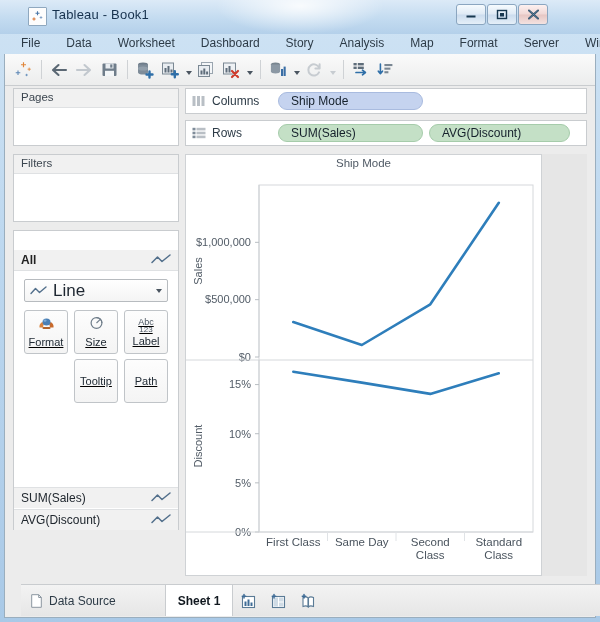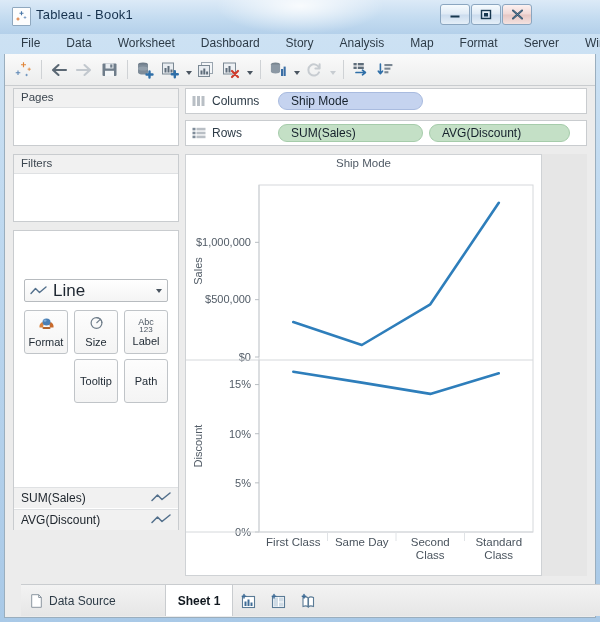--- a/index.html
+++ b/index.html
@@ -16,21 +16,21 @@
     box-sizing:border-box;
   }
   #frame-glow{
     position:absolute;left:0;top:0;width:600px;height:34px;
     background:
       radial-gradient(120px 40px at 300px 6px, rgba(255,255,255,.85), rgba(255,255,255,0) 70%),
       linear-gradient(180deg,#dceaf7 0%,#c3dbf0 55%,#b4d0ea 100%);
   }
   
   #titlebar{
-    position:absolute;left:0;top:0;width:540px;height:32px;
+    position:absolute;left:16px;top:0;width:540px;height:32px;
   }
   #title-ico{
     position:absolute;left:12px;top:7px;width:17px;height:17px;
     background:#fdfdfd;border:1px solid #8fa8bf;border-radius:1px;
     display:flex;align-items:center;justify-content:center;
   }
   #title-text{
     position:absolute;left:36px;top:7px;
     font-size:13px;color:#16314d;letter-spacing:.2px;white-space:nowrap;
   }
@@ -112,21 +112,21 @@
     background:linear-gradient(180deg,#fff 0%,#f4f4f4 100%);
     border:1px solid #b7bbbf;border-radius:2px;box-sizing:border-box;
     display:flex;align-items:center;padding:0 5px;gap:6px;cursor:pointer;
   }
   #mark-type-label{font-size:17px;color:#1d2630;flex:1;}
   .markbtn{
     position:absolute;width:44px;height:44px;
     background:linear-gradient(180deg,#fdfdfd 0%,#f4f4f4 100%);
     border:1px solid #c0c4c8;border-radius:3px;box-sizing:border-box;
     display:flex;flex-direction:column;align-items:center;justify-content:center;
-    cursor:pointer;gap:1px;
+    cursor:pointer;gap:1px;text-decoration:underline;
   }
   .markbtn-label{font-size:11px;color:#222c36;line-height:12px;}
   .mb-r1{top:79px;} .mb-r2{top:128px;}
   .mb-c1{left:10px;} .mb-c2{left:60px;} .mb-c3{left:110px;}
   .pillrow{
     position:absolute;left:0;width:164px;height:21px;
     background:#f1f1f1;border-top:1px solid #dfe1e3;box-sizing:border-box;
     display:flex;align-items:center;justify-content:space-between;padding:0 7px;
   }
   #pillrow-sales{top:256px;} #pillrow-discount{top:278px;}
@@ -364,20 +364,28 @@
       <div class="card" id="card-pages">
         <div class="card-title">Pages</div>
       </div>
 
       <div class="card" id="card-filters">
         <div class="card-title">Filters</div>
       </div>
 
       <div class="card" id="card-marks">
 
+        <div id="marks-all">
+          <span id="marks-all-label">All</span>
+          <span>
+            <svg width="20" height="11" viewBox="0 0 20 11">
+              <path d="M1 8.5 L6.5 3 L11 7.5 L19 1" stroke="#53708c" stroke-width="1.5" fill="none" stroke-linecap="round" stroke-linejoin="round"></path>
+            </svg>
+          </span>
+        </div>
 
         <div id="mark-type">
           <span>
             <svg width="17" height="10" viewBox="0 0 17 10">
               <path d="M1 7.5 L5.5 2.5 L9.5 6.5 L16 1" stroke="#53708c" stroke-width="1.4" fill="none" stroke-linecap="round" stroke-linejoin="round"></path>
             </svg>
           </span>
           <span id="mark-type-label">Line</span>
           <span class="caret"></span>
         </div>

